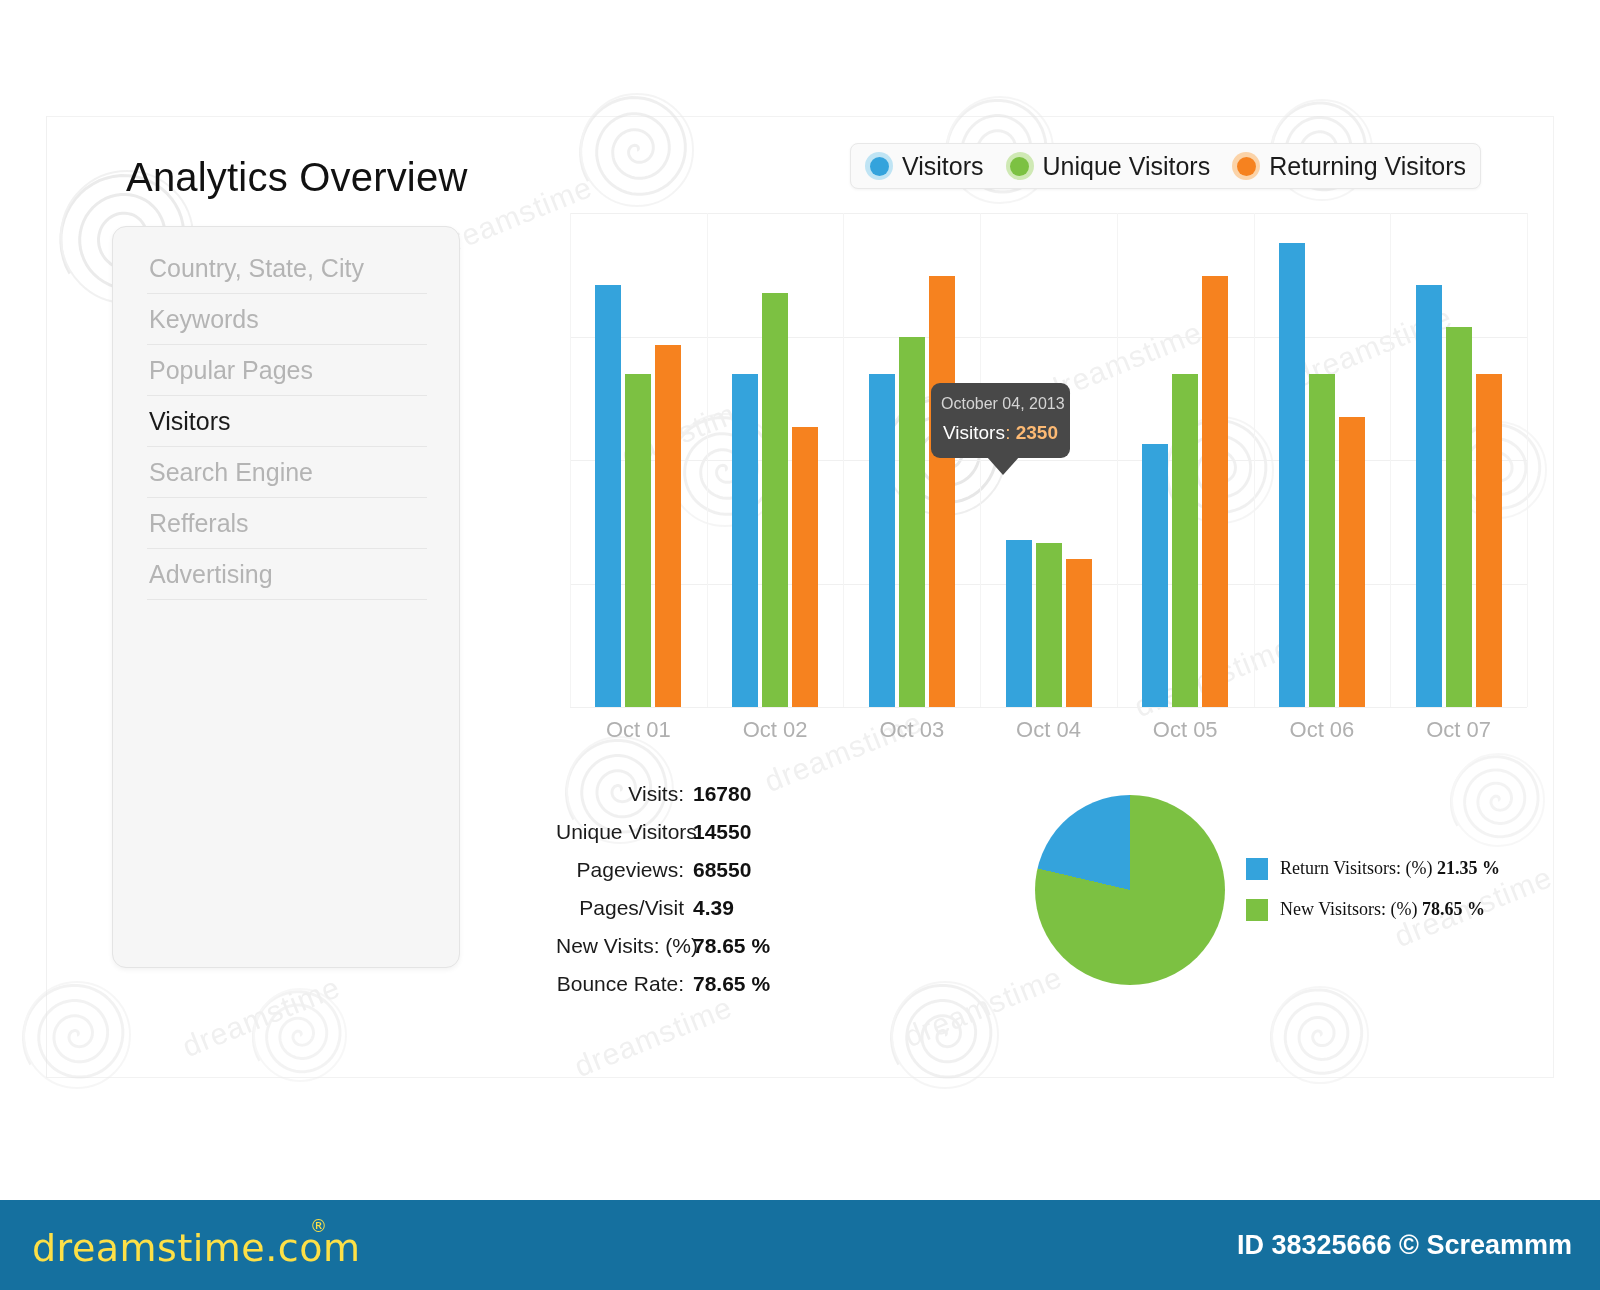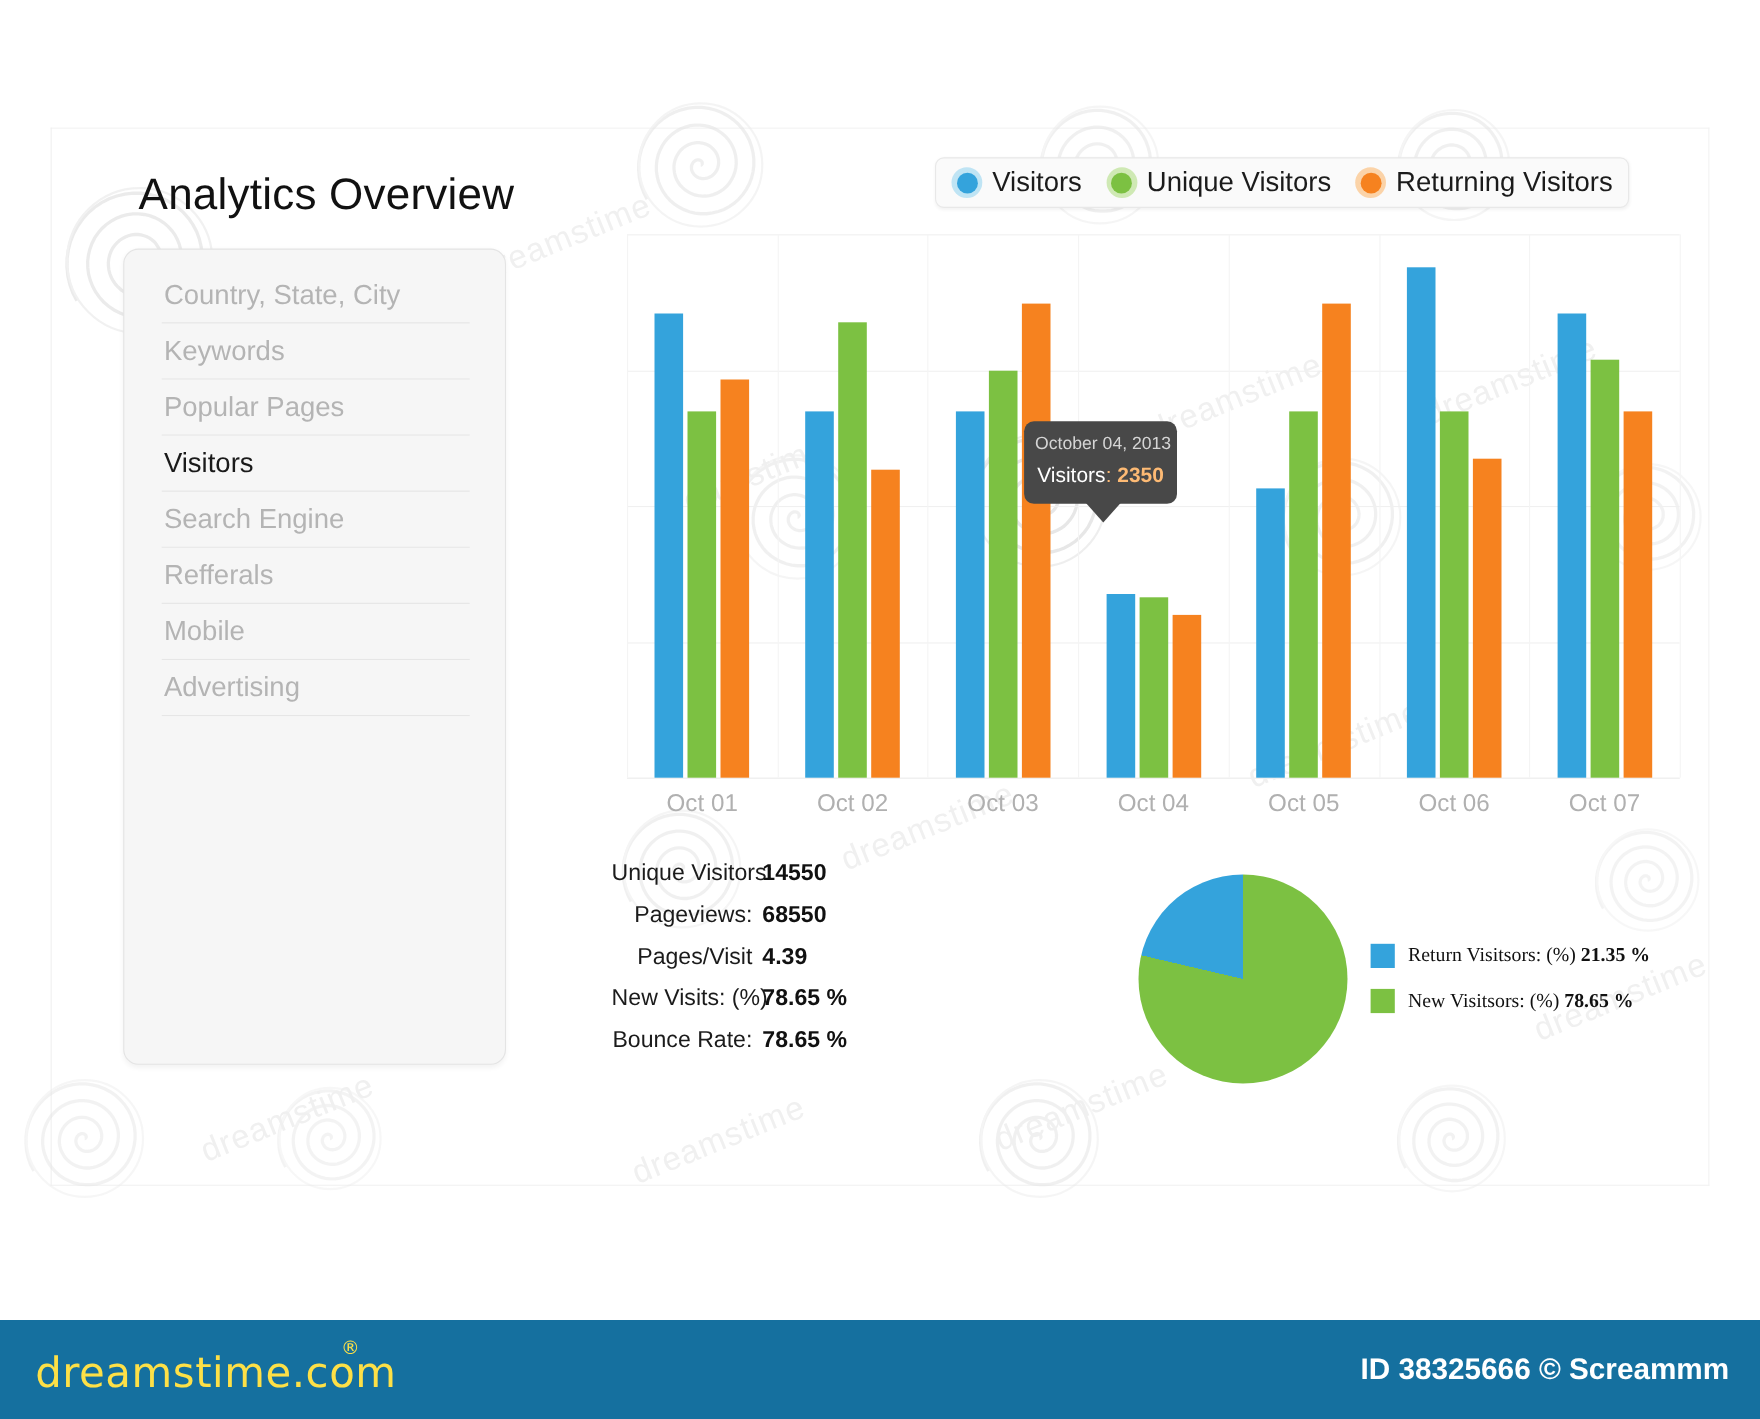--- a/index.html
+++ b/index.html
@@ -232,21 +232,20 @@
   <div class="page-title">Analytics Overview</div>
 
   <div class="sidebar">
     <div class="side-list" id="side-list">
         <div class="side-item">Country, State, City</div>
         <div class="side-item">Keywords</div>
         <div class="side-item">Popular Pages</div>
         <div class="side-item active">Visitors</div>
         <div class="side-item">Search Engine</div>
         <div class="side-item">Refferals</div>
-        <div class="side-item">Mobile</div>
         <div class="side-item">Advertising</div>
       </div>
   </div>
 
   <div class="legend-box" id="legend-box">
       <div class="legend-item">
         <span class="legend-dot" style="background: rgb(191, 228, 244);">
           <i style="background: rgb(52, 163, 220);"></i>
         </span>
         <span class="legend-label">Visitors</span>
@@ -329,20 +328,24 @@
     <div class="tt-date">October 04, 2013</div>
     <div class="tt-row">
       <span class="tt-key">Visitors</span>
       <span class="tt-val">2350</span>
     </div>
     <div class="tt-arrow"></div>
   </div>
 
   <div class="stats" id="stats">
       <div class="stat-row">
+        <span class="stat-label">Visits:</span>
+        <span class="stat-value">16780</span>
+      </div>
+      <div class="stat-row">
         <span class="stat-label">Unique Visitors:</span>
         <span class="stat-value">14550</span>
       </div>
       <div class="stat-row">
         <span class="stat-label">Pageviews:</span>
         <span class="stat-value">68550</span>
       </div>
       <div class="stat-row">
         <span class="stat-label">Pages/Visit</span>
         <span class="stat-value">4.39</span>

